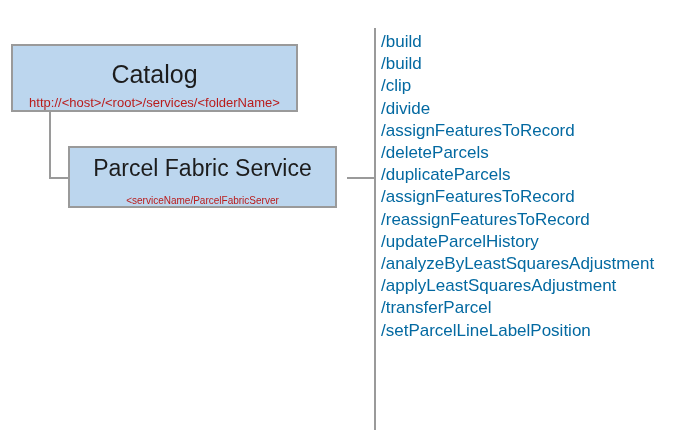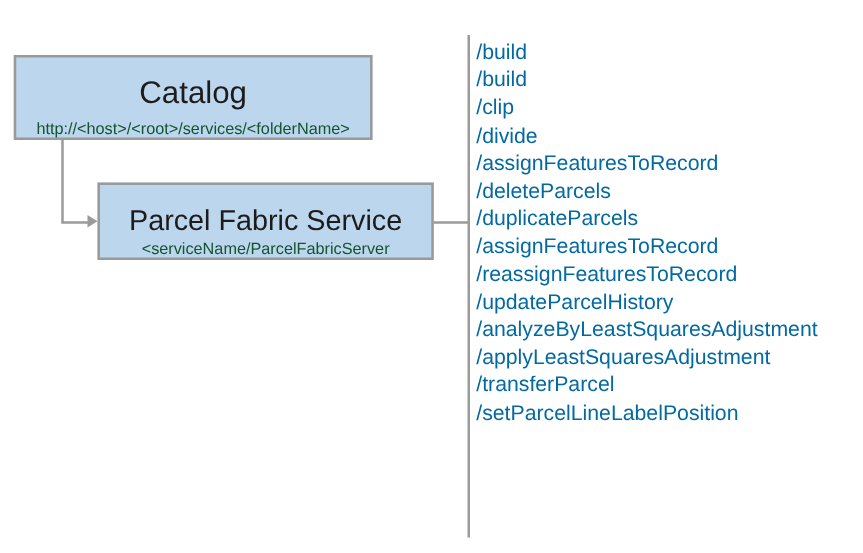--- a/index.html
+++ b/index.html
@@ -35,53 +35,53 @@
     align-items: center;
     justify-content: flex-end;
     text-align: center;
   }
   .node-title {
     color: #1c1c1c;
     line-height: 1.05;
     white-space: nowrap;
   }
   .node-sub {
-    color: #14532d;
+    color: #b91c1c;
     line-height: 1.05;
     white-space: nowrap;
   }
 
   #catalog-node {
     left: 11px;
     top: 44px;
     width: 287px;
     height: 68px;
   }
   #catalog-node .node-title {
     font-size: 25px;
     margin-top: 1px;
   }
   #catalog-node .node-sub {
     font-size: 13px;
     margin-top: 9px;
   }
 
   #service-node {
-    left: 78px;
+    left: 68px;
     top: 146px;
     width: 269px;
     height: 62px;
   }
   #service-node .node-title {
     font-size: 23px;
     margin-top: 0px;
   }
   #service-node .node-sub {
-    font-size: 13px;
-    margin-top: 4px;
+    font-size: 10px;
+    margin-top: 15px;
   }
 
   
   .conn {
     position: absolute;
     background: #9a9a9a;
   }
   
   #conn-vertical {
     left: 49px;

